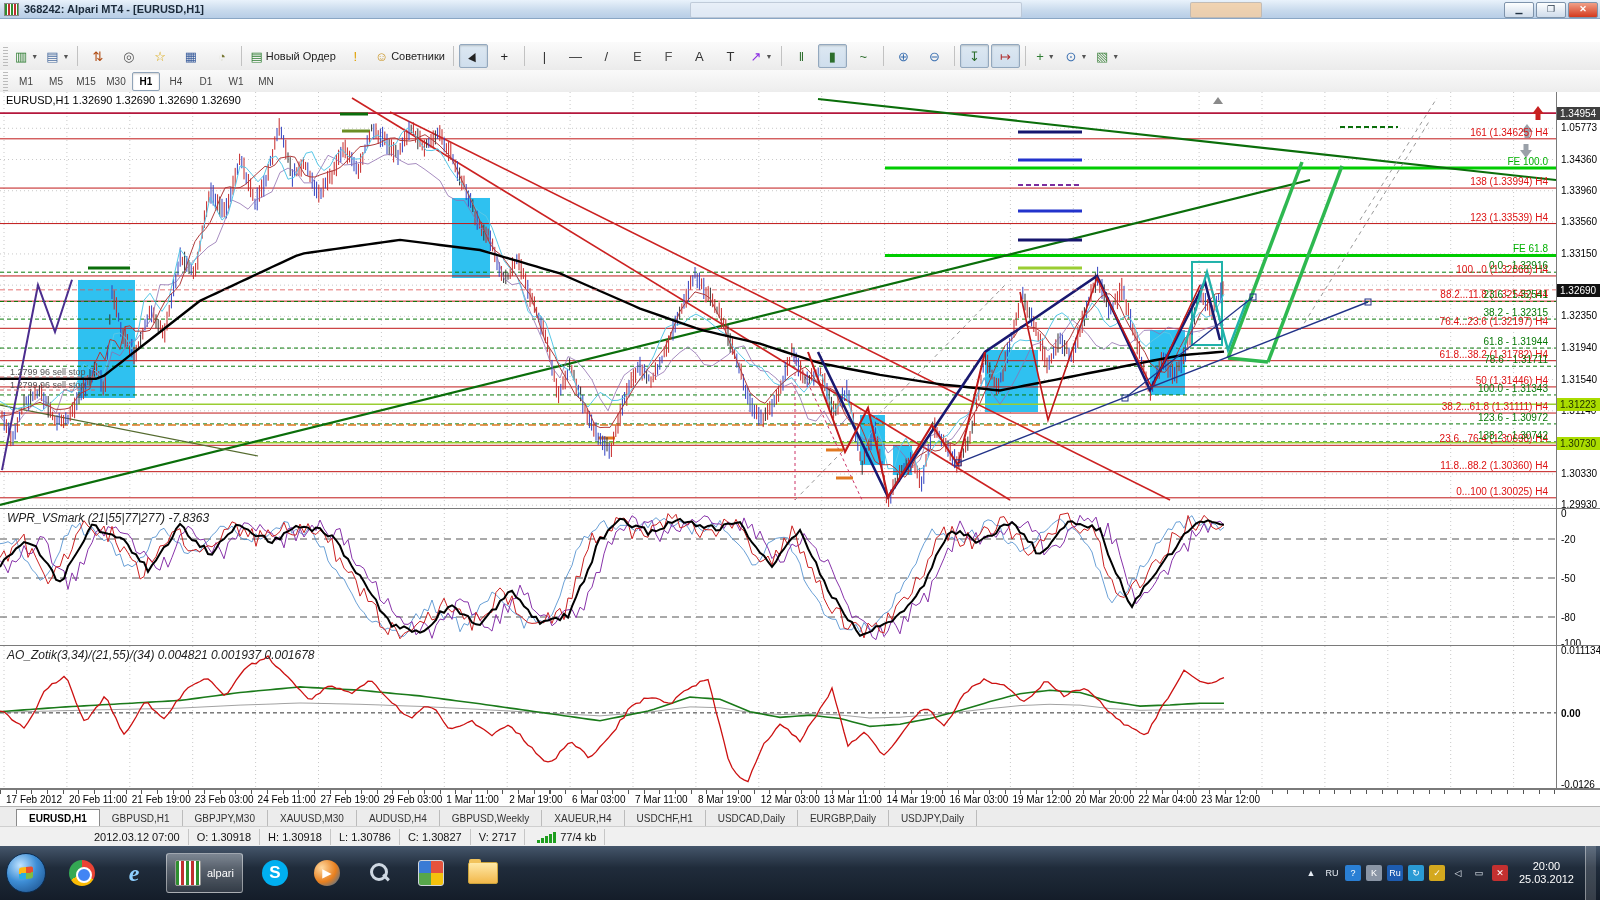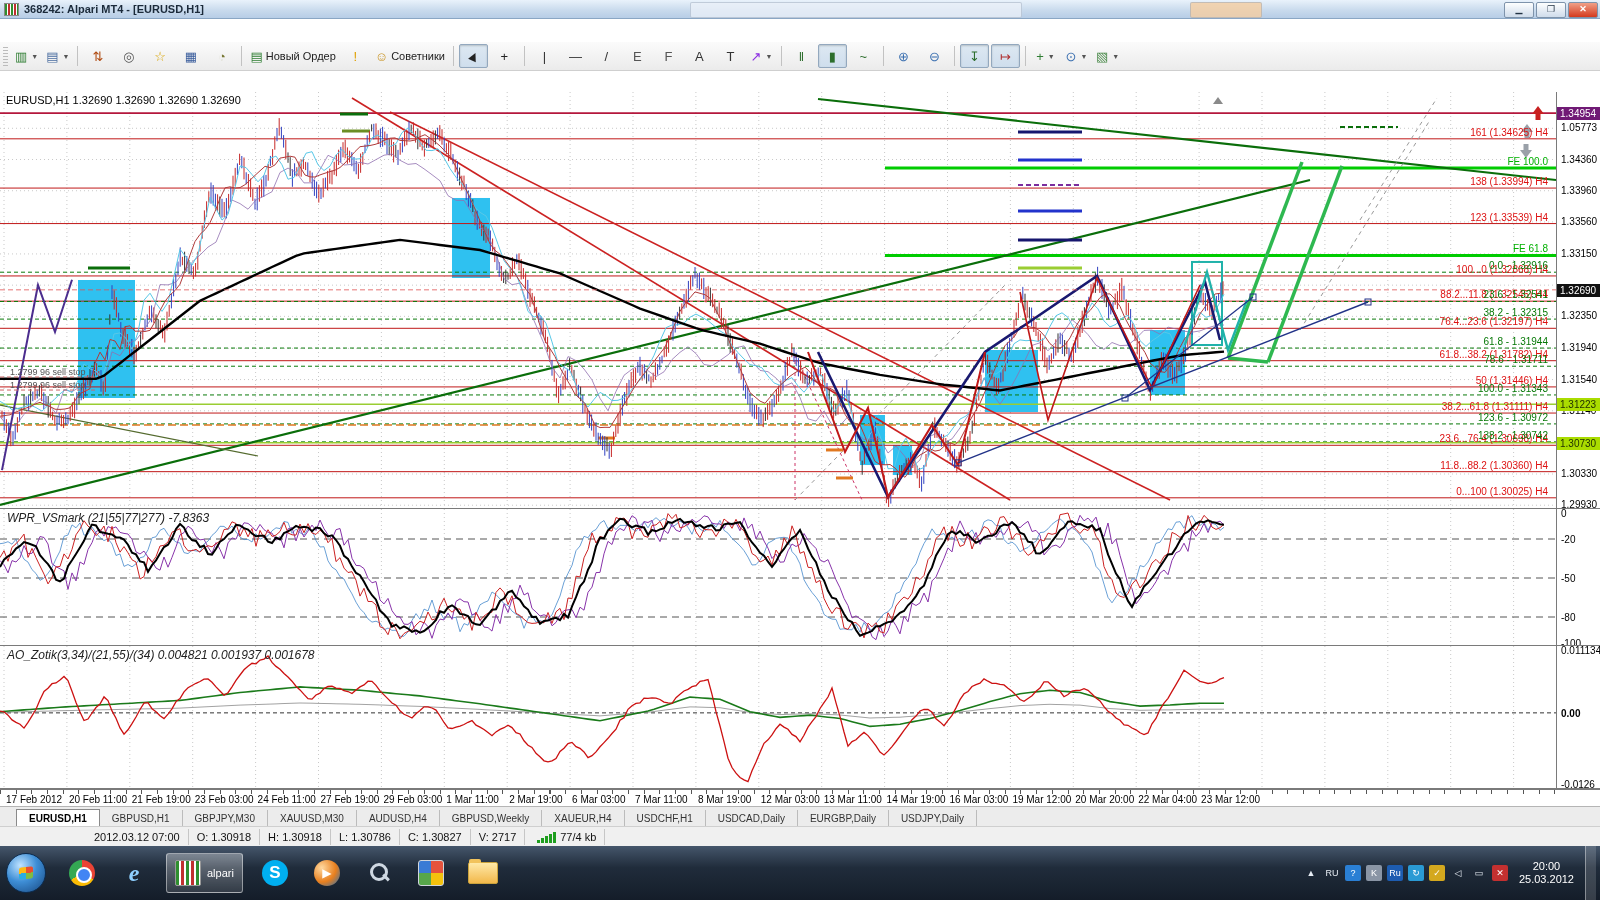--- a/index.html
+++ b/index.html
@@ -195,20 +195,34 @@
       <div class="tb-btn">
         <span style="color: rgb(58, 111, 176);">⊙</span>
         <span class="dd">▼</span>
       </div>
       <div class="tb-btn">
         <span style="color: rgb(74, 138, 74);">▧</span>
         <span class="dd">▼</span>
       </div>
     </div>
 
+  <div class="tfbar">
+    <div class="tb-grip"></div>
+    <div id="tf-items" style="display:flex;">
+        <div class="tf-btn">M1</div>
+        <div class="tf-btn">M5</div>
+        <div class="tf-btn">M15</div>
+        <div class="tf-btn">M30</div>
+        <div class="tf-btn active">H1</div>
+        <div class="tf-btn">H4</div>
+        <div class="tf-btn">D1</div>
+        <div class="tf-btn">W1</div>
+        <div class="tf-btn">MN</div>
+      </div>
+  </div>
 
   <div class="panel" style="top:92px;height:416px;width:1556px;">
     <svg id="svg-main" width="1556" height="416" viewBox="0 0 1556 416">
         <line x1="4" y1="0" x2="4" y2="416" stroke="#c9c9c9" stroke-dasharray="1,3"></line>
         <line x1="66.9" y1="0" x2="66.9" y2="416" stroke="#c9c9c9" stroke-dasharray="1,3"></line>
         <line x1="129.8" y1="0" x2="129.8" y2="416" stroke="#c9c9c9" stroke-dasharray="1,3"></line>
         <line x1="192.7" y1="0" x2="192.7" y2="416" stroke="#c9c9c9" stroke-dasharray="1,3"></line>
         <line x1="255.6" y1="0" x2="255.6" y2="416" stroke="#c9c9c9" stroke-dasharray="1,3"></line>
         <line x1="318.5" y1="0" x2="318.5" y2="416" stroke="#c9c9c9" stroke-dasharray="1,3"></line>
         <line x1="381.4" y1="0" x2="381.4" y2="416" stroke="#c9c9c9" stroke-dasharray="1,3"></line>
@@ -359,21 +373,21 @@
       <div class="ax-lab" style="top: 61.5043px;">1.34360</div>
       <div class="ax-lab" style="top: 92.7201px;">1.33960</div>
       <div class="ax-lab" style="top: 123.936px;">1.33560</div>
       <div class="ax-lab" style="top: 155.932px;">1.33150</div>
       <div class="ax-lab" style="top: 218.364px;">1.32350</div>
       <div class="ax-lab" style="top: 250.36px;">1.31940</div>
       <div class="ax-lab" style="top: 281.576px;">1.31540</div>
       <div class="ax-lab" style="top: 312.792px;">1.31140</div>
       <div class="ax-lab" style="top: 376.004px;">1.30330</div>
       <div class="ax-lab" style="top: 407.22px;">1.29930</div>
-      <div class="ax-tag" style="top: 15.1487px; background: #701a75; color: rgb(255, 255, 255);">1.34954</div>
+      <div class="ax-tag" style="top: 15.1487px; background: #404040; color: rgb(255, 255, 255);">1.34954</div>
       <div class="ax-tag" style="top: 191.83px; background: rgb(17, 17, 17); color: rgb(255, 255, 255);">1.32690</div>
       <div class="ax-tag" style="top: 306.315px; background: rgb(170, 220, 0); color: rgb(34, 51, 0);">1.31223</div>
       <div class="ax-tag" style="top: 344.788px; background: rgb(170, 220, 0); color: rgb(34, 51, 0);">1.30730</div>
     </div>
   <div class="pdiv" style="top:508px;"></div>
 
   <div class="panel" style="top:509px;height:136px;width:1556px;">
     <svg id="svg-wpr" width="1556" height="136" viewBox="0 0 1556 136">
         <line x1="4" y1="0" x2="4" y2="136" stroke="#c9c9c9" stroke-dasharray="1,3"></line>
         <line x1="66.9" y1="0" x2="66.9" y2="136" stroke="#c9c9c9" stroke-dasharray="1,3"></line>

